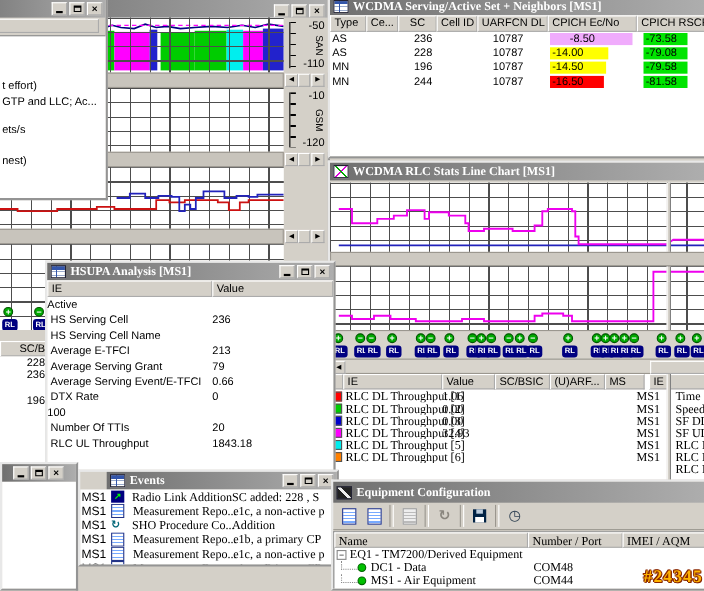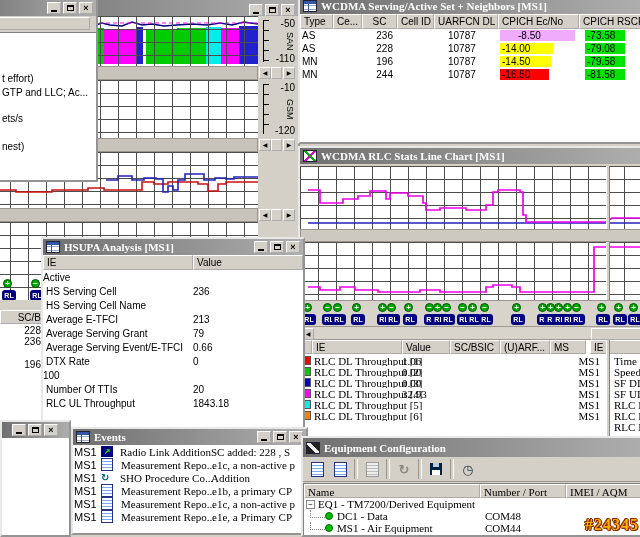--- a/index.html
+++ b/index.html
@@ -503,21 +503,21 @@
         </div>
       <div class="tb-btn">
           <span class="glyph-max"></span>
         </div>
       <div class="tb-btn">×</div>
     </div>
   </div>
   <div class="abs" style="left:0;top:16px;right:0;bottom:0;background:#fff;"></div>
 </div>
 
-<div class="win" style="left:71px;top:427px;width:237px;height:108px;z-index:6;">
+<div class="win" style="left:71px;top:427px;width:237px;height:88px;z-index:6;padding-left:24px;">
   <div class="titlebar">
     <span class="wicon"></span>
     <span>Events</span>
     <div class="tb-btns">
       <div class="tb-btn">
           <span class="glyph-min"></span>
         </div>
       <div class="tb-btn">
           <span class="glyph-max"></span>
         </div>

